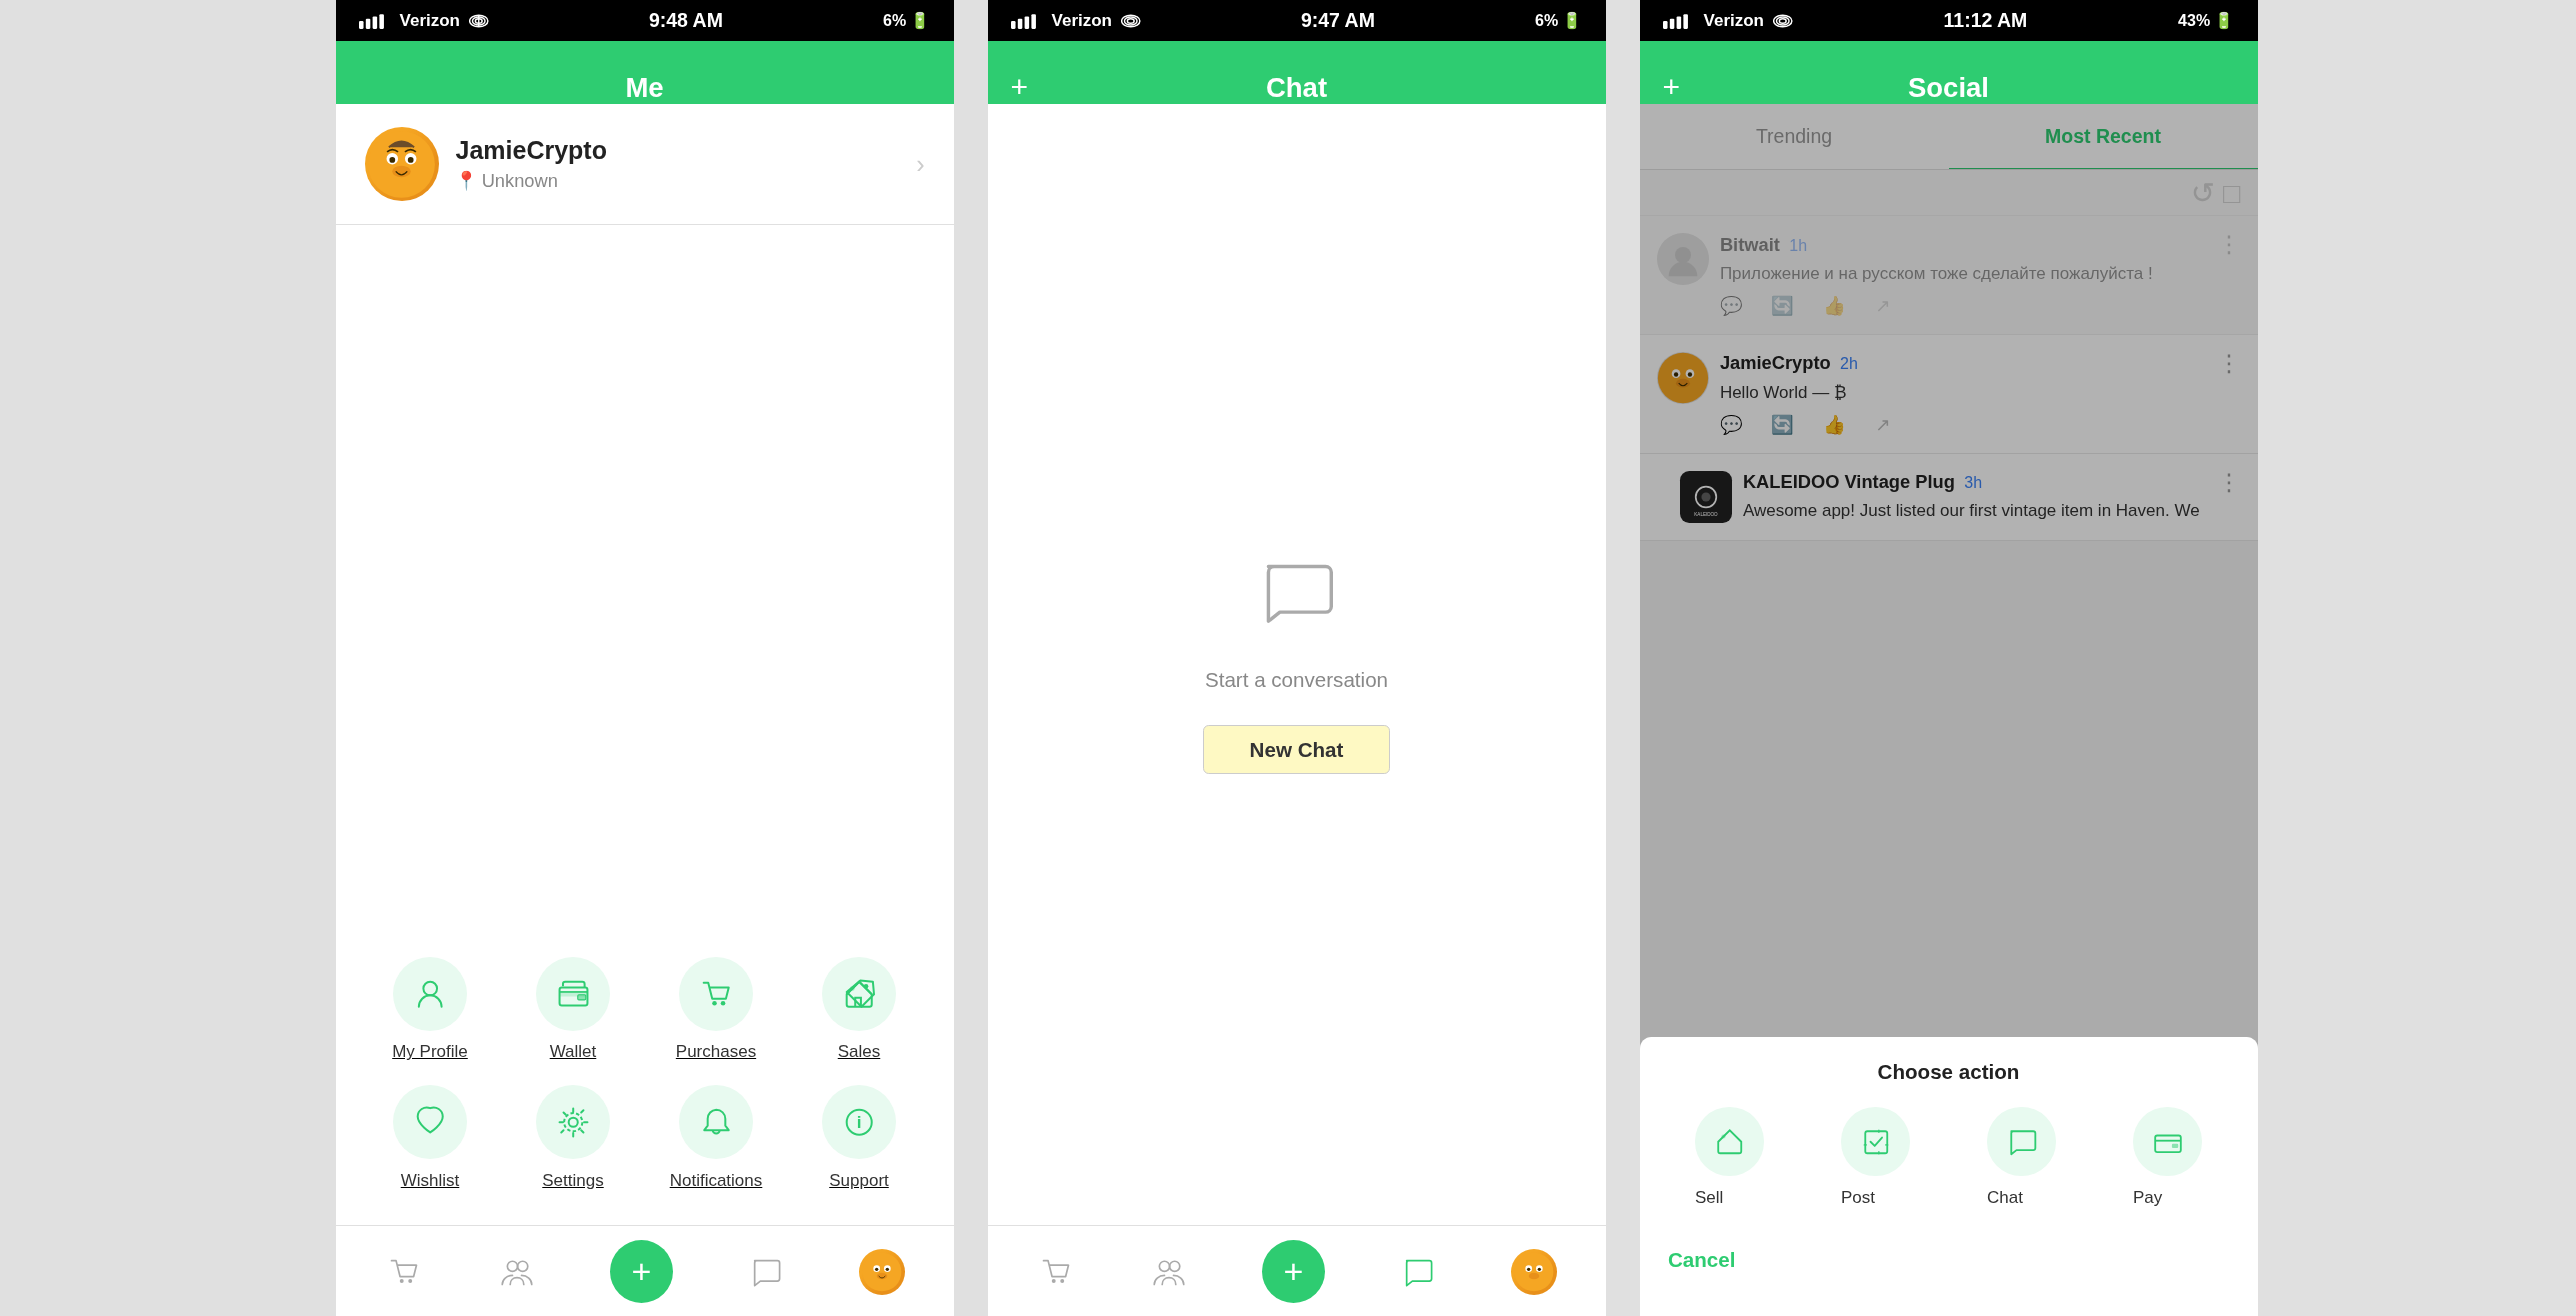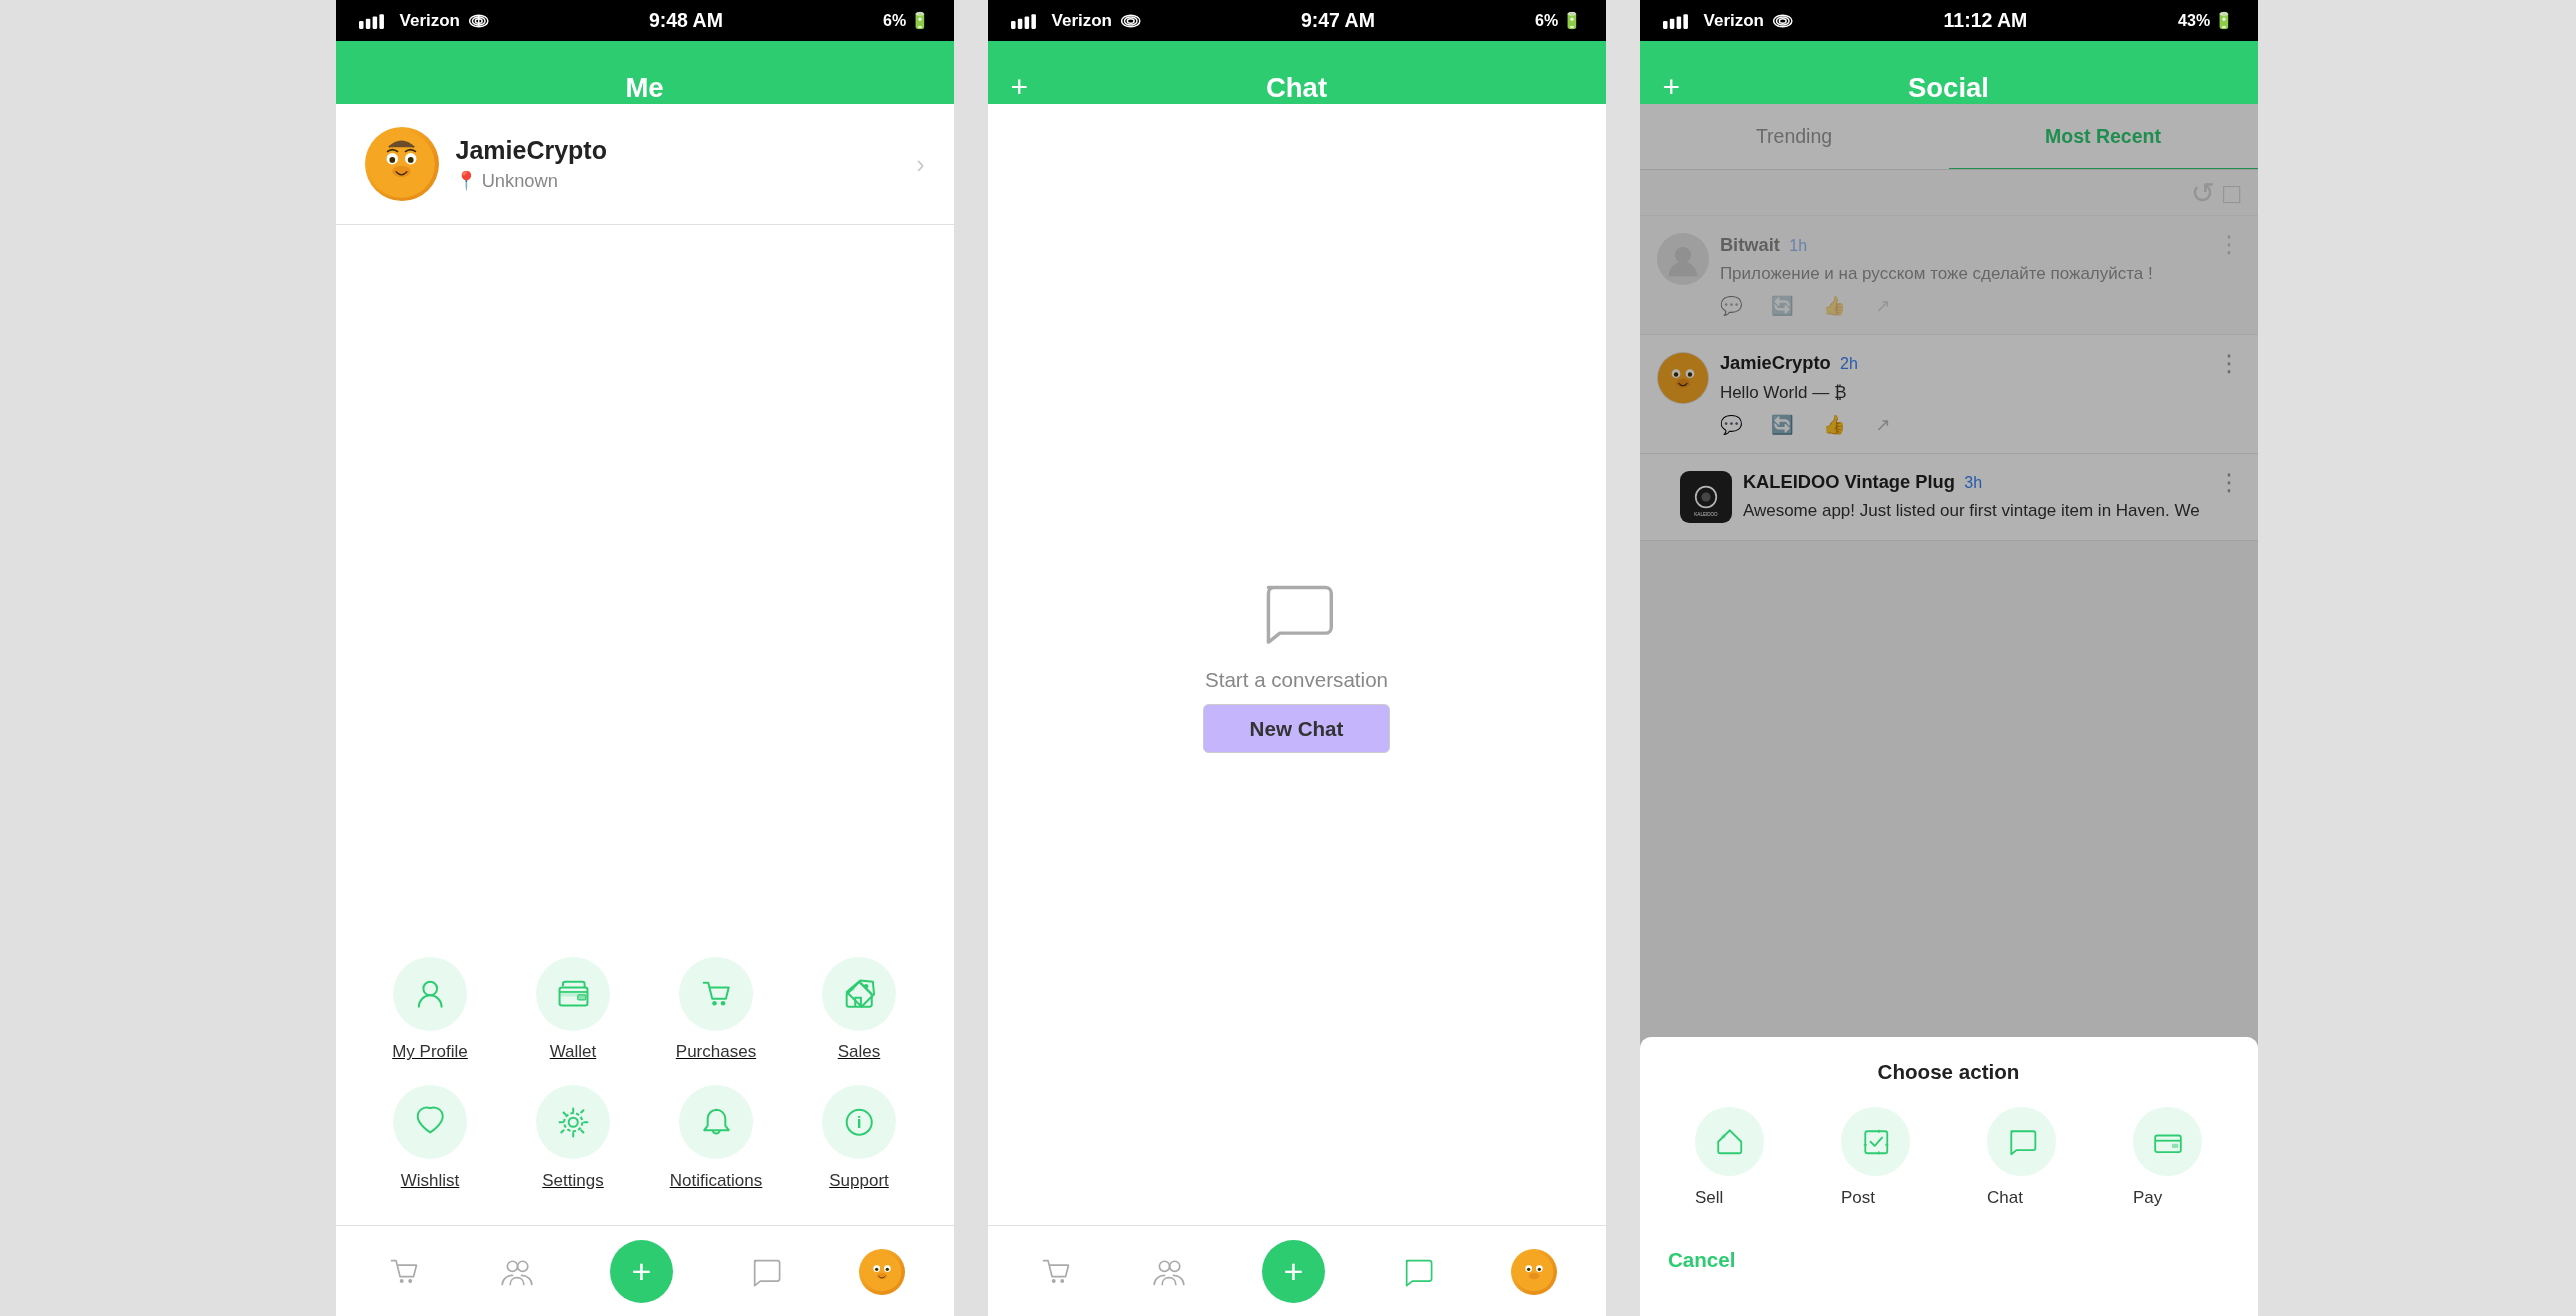--- a/index.html
+++ b/index.html
@@ -215,41 +215,41 @@
       overflow: hidden;
     }
 
     
     .chat-screen .chat-empty {
       flex: 1;
       display: flex;
       flex-direction: column;
       align-items: center;
       justify-content: center;
-      gap: 12px;
+      gap: 33px;
     }
     .chat-bubble-icon {
       width: 80px;
       height: 80px;
       display: flex;
       align-items: center;
       justify-content: center;
     }
     .chat-empty-text {
       font-size: 20.6px;
       color: #888;
     }
     .new-chat-btn {
       border: 1.1px solid #ccc;
       border-radius: 5.7px;
       padding: 11.4px 46px;
       font-size: 20.6px;
       font-weight: 700;
       color: #333;
-      background: #c4b5fd;
+      background: #fef9c3;
       cursor: pointer;
     }
     .social-tabs {
       display: flex;
       border-bottom: 0.6px solid #e0e0e0;
       flex-shrink: 0;
     }
     .social-tab {
       flex: 1;
       text-align: center;

